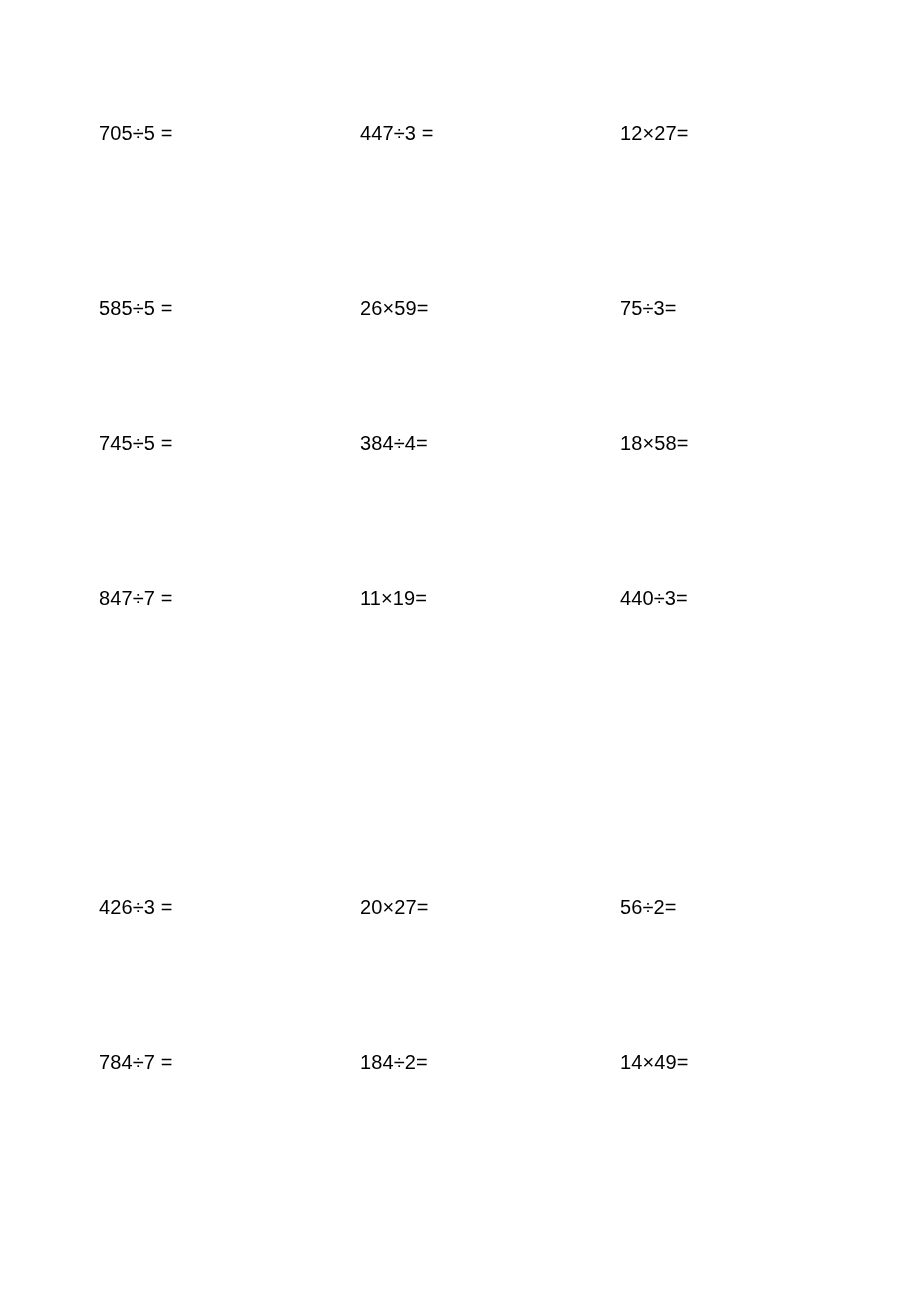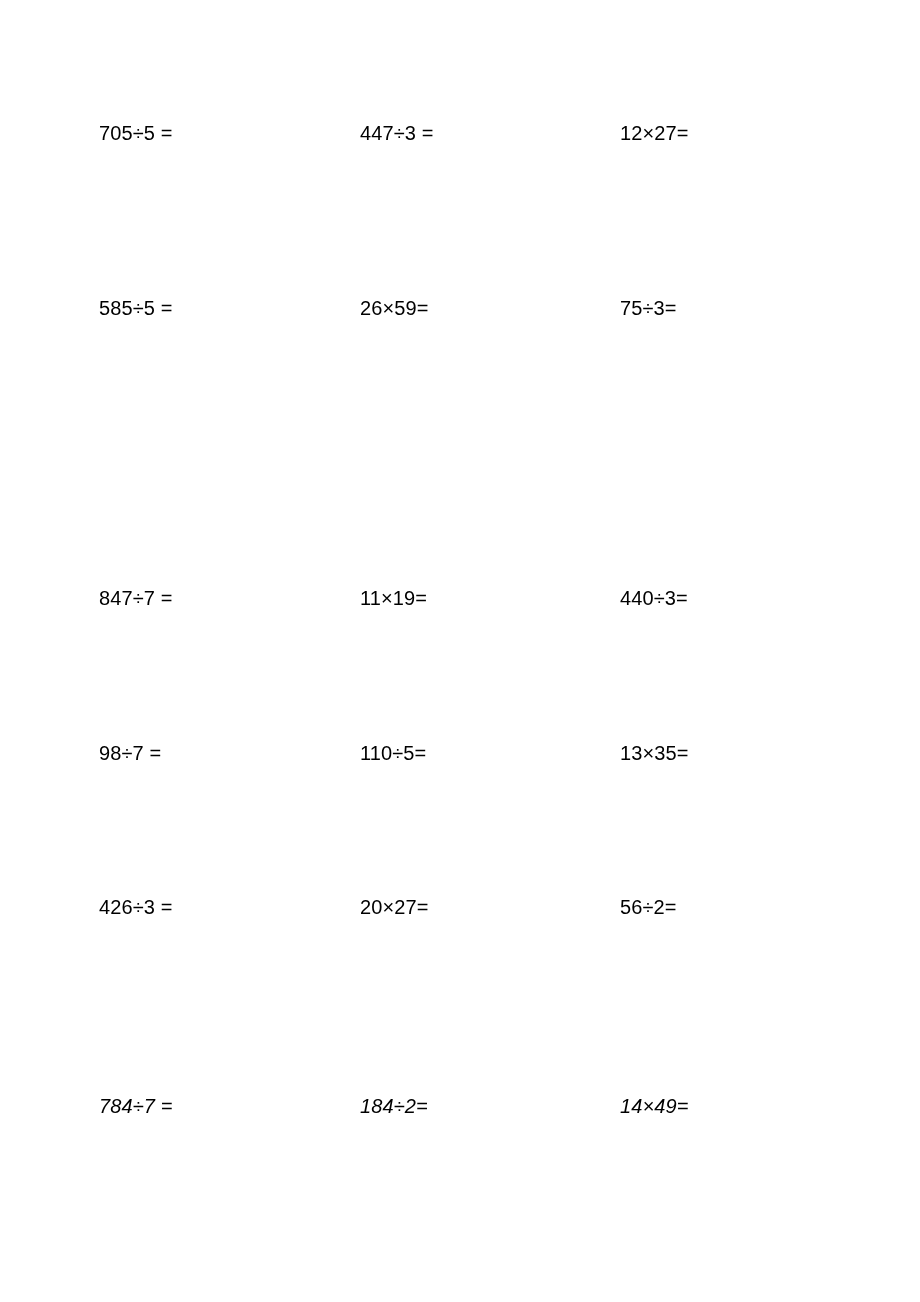--- a/index.html
+++ b/index.html
@@ -44,52 +44,52 @@
   }
   .col-1 { left: 99px; }
   .col-2 { left: 360px; text-align: right; }
   .col-3 { left: 620px; }
   .row-1 { top: 120px; }
   .row-2 { top: 275px; margin-top: 20px; }
   .row-3 { top: 430px; }
   .row-4 { top: 585px; }
   .row-5 { top: 740px; }
   .row-6 { top: 894px; padding-left: 37px; }
-  .row-7 { top: 1093px; font-style: italic; }
+  .row-7 { top: 1049px; }
 </style>
 </head>
 <body>
 
 <div class="page">
   <div class="worksheet-grid">
 
     <div class="problem-row row-1">
       <span class="problem-cell col-1">705÷5 =</span>
       <span class="problem-cell col-2">447÷3 =</span>
       <span class="problem-cell col-3">12×27=</span>
     </div>
 
     <div class="problem-row row-2">
       <span class="problem-cell col-1">585÷5 =</span>
       <span class="problem-cell col-2">26×59=</span>
       <span class="problem-cell col-3">75÷3=</span>
     </div>
 
+    <div class="problem-row row-3">
+      <span class="problem-cell col-1">745÷5 =</span>
+      <span class="problem-cell col-2">384÷4=</span>
+      <span class="problem-cell col-3">18×58=</span>
+    </div>
 
     <div class="problem-row row-4">
       <span class="problem-cell col-1">847÷7 =</span>
       <span class="problem-cell col-2">11×19=</span>
       <span class="problem-cell col-3">440÷3=</span>
     </div>
 
-    <div class="problem-row row-5">
-      <span class="problem-cell col-1">98÷7 =</span>
-      <span class="problem-cell col-2">110÷5=</span>
-      <span class="problem-cell col-3">13×35=</span>
-    </div>
 
     <div class="problem-row row-6">
       <span class="problem-cell col-1">426÷3 =</span>
       <span class="problem-cell col-2">20×27=</span>
       <span class="problem-cell col-3">56÷2=</span>
     </div>
 
     <div class="problem-row row-7">
       <span class="problem-cell col-1">784÷7 =</span>
       <span class="problem-cell col-2">184÷2=</span>

